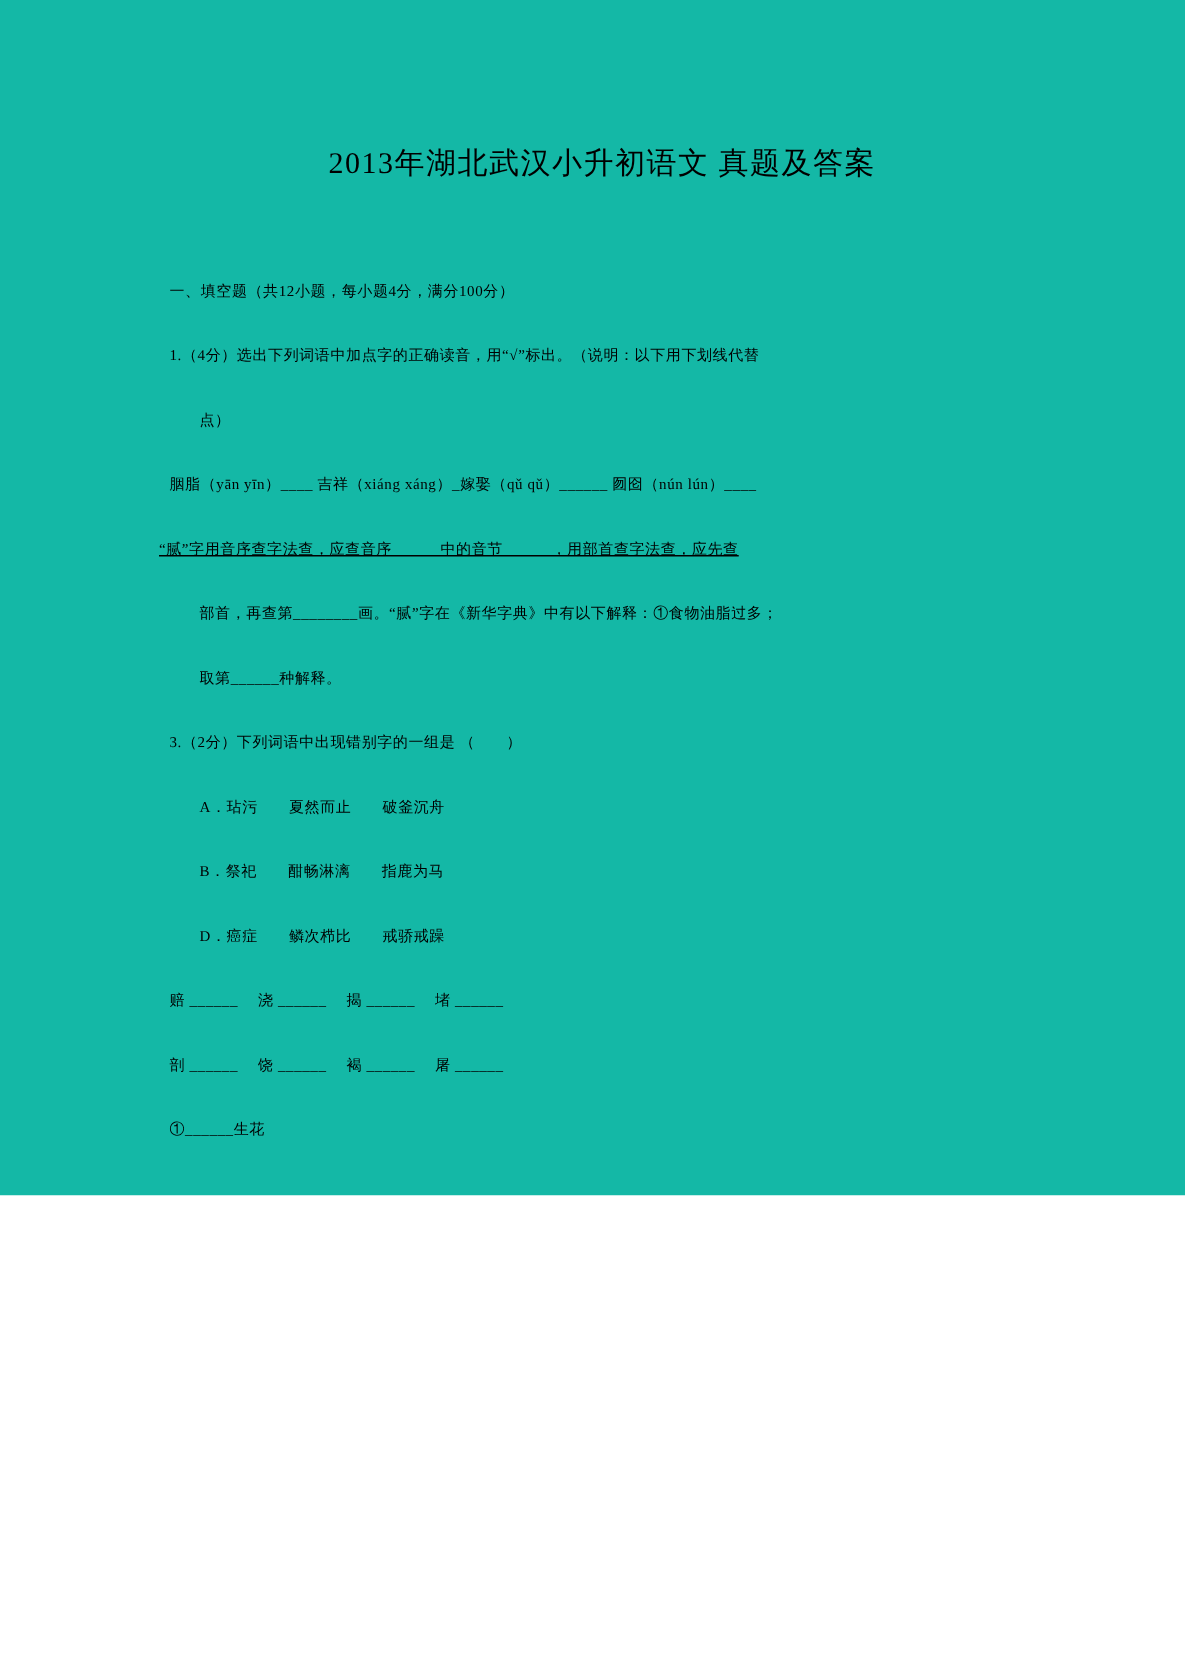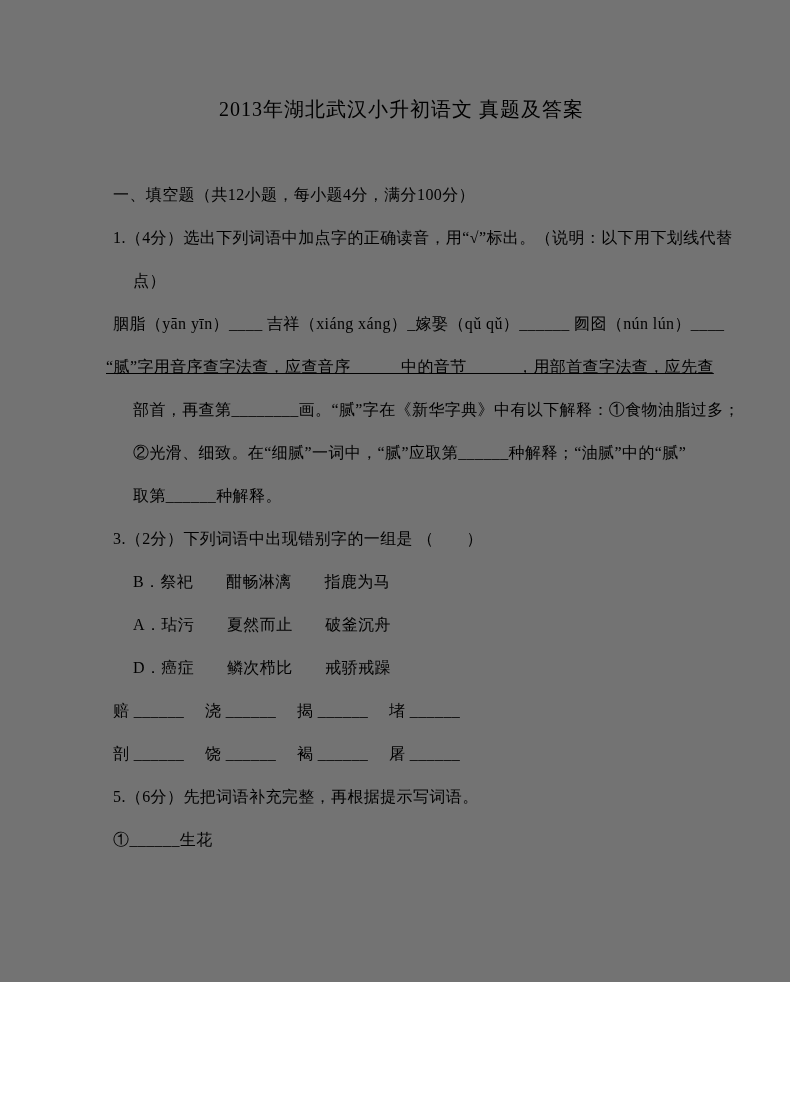--- a/index.html
+++ b/index.html
@@ -5,39 +5,39 @@
   html, body {
     margin: 0;
     padding: 0;
     background: #ffffff;
     color: #000000;
     font-family: "Liberation Serif", "DejaVu Serif", serif;
   }
   .page {
     position: relative;
     width: 790px;
-    height: 982px;
+    height: 797px;
     overflow: hidden;
-    background: #737373;
+    background: #14b8a6;
     box-sizing: border-box;
     padding: 0 100px 0 113px;
   }
   .doc-title {
     margin: 96px 0 0 0;
     text-align: center;
     font-size: 20px;
     line-height: 27px;
     letter-spacing: 1px;
     font-weight: normal;
     white-space: nowrap;
   }
   .body-lines { margin-top: 50px; }
   p.line {
     margin: 0;
-    font-size: 16px;
+    font-size: 10px;
     line-height: 43px;
     letter-spacing: 0.4px;
     white-space: pre;
   }
   p.indent { padding-left: 20px; }
   p.hang { margin-left: -7px; text-decoration: underline; }
 </style>
 </head>
 <body>
 
@@ -48,28 +48,26 @@
   <div class="body-lines">
 
     <p class="line">一、填空题（共12小题，每小题4分，满分100分）</p>
 
     <p class="line">1.（4分）选出下列词语中加点字的正确读音，用“√”标出。（说明：以下用下划线代替</p>
     <p class="line indent">点）</p>
     <p class="line">胭脂（yān yīn）____ 吉祥（xiáng xáng）_嫁娶（qǔ qǔ）______ 囫囵（nún lún）____</p>
 
     <p class="line hang">“腻”字用音序查字法查，应查音序______中的音节______，用部首查字法查，应先查</p>
     <p class="line indent">部首，再查第________画。“腻”字在《新华字典》中有以下解释：①食物油脂过多；</p>
-    <p class="line indent">②光滑、细致。在“细腻”一词中，“腻”应取第______种解释；“油腻”中的“腻”</p>
     <p class="line indent">取第______种解释。</p>
 
     <p class="line">3.（2分）下列词语中出现错别字的一组是 （　　）</p>
+    <p class="line indent">A．玷污　　夏然而止　　破釜沉舟</p>
     <p class="line indent">B．祭祀　　酣畅淋漓　　指鹿为马</p>
-    <p class="line indent">A．玷污　　夏然而止　　破釜沉舟</p>
     <p class="line indent">D．癌症　　鳞次栉比　　戒骄戒躁</p>
 
     <p class="line">赔 ______　 浇 ______　 揭 ______　 堵 ______</p>
     <p class="line">剖 ______　 饶 ______　 褐 ______　 屠 ______</p>
 
-    <p class="line">5.（6分）先把词语补充完整，再根据提示写词语。</p>
     <p class="line">①______生花</p>
 
   </div>
 </div>
 
 </body></html>

